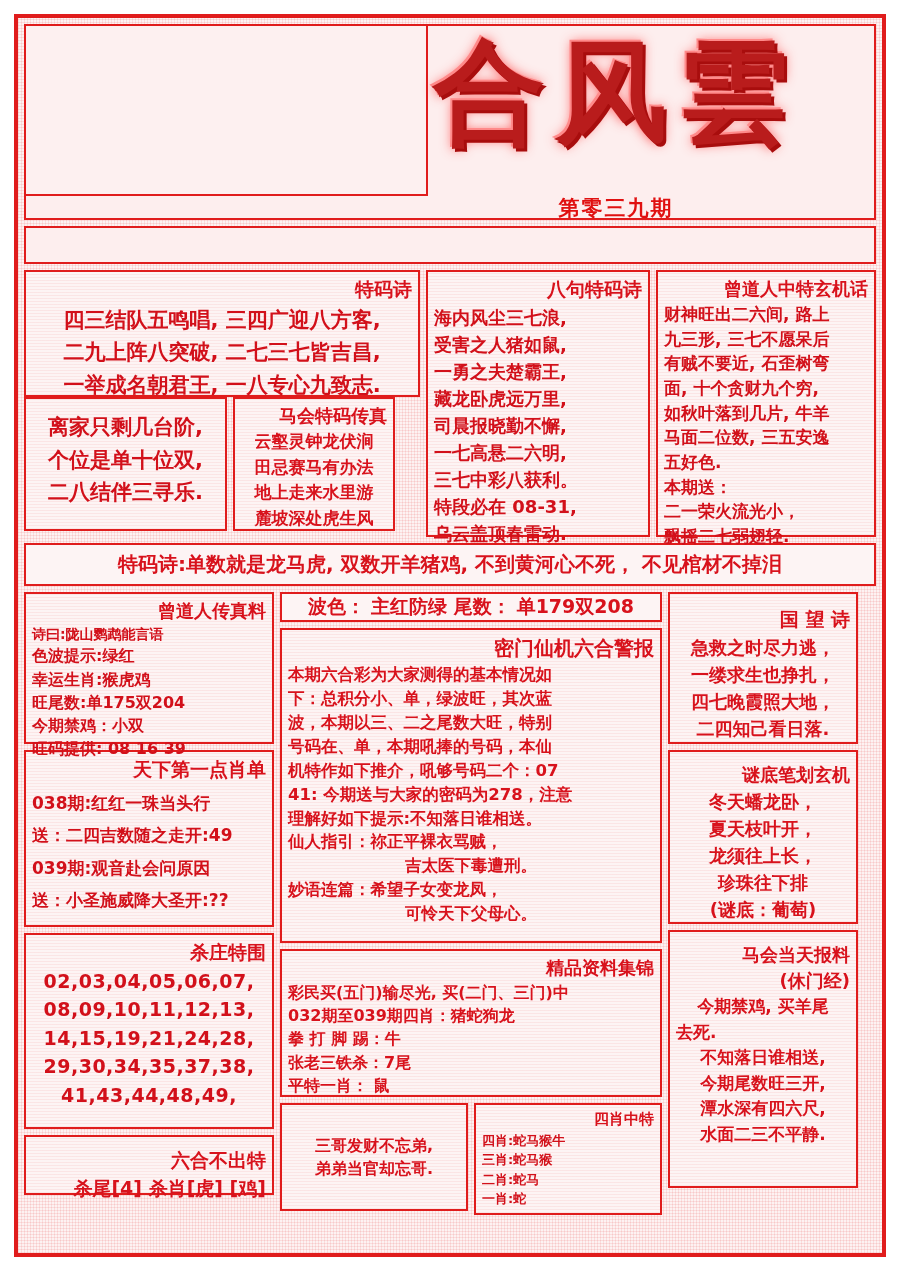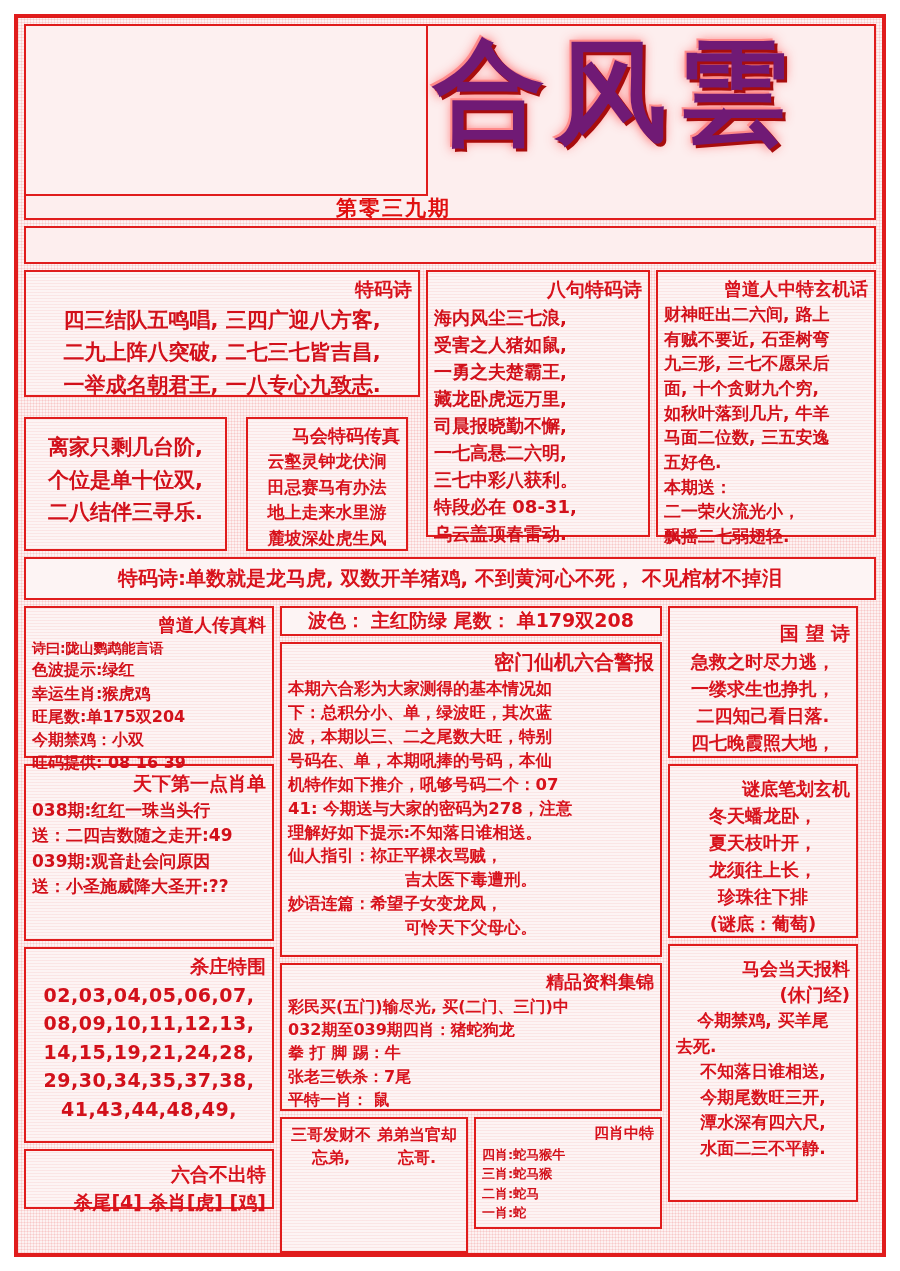--- a/index.html
+++ b/index.html
@@ -44,32 +44,32 @@
   }
   .title-big{
     position:absolute;
     left:330px;top:8px;
     width:520px;
     text-align:center;
     font-size:112px;
     line-height:1.05;
     font-weight:bold;
     letter-spacing:10px;
-    color:#701a75;
+    color:#b91c1c;
     text-shadow:
        3px 3px 0 #a80d0d,
       -2px -2px 0 #ff8a8a,
        0 0 12px rgba(255,60,60,.8);
     font-family:"DejaVu Sans","Liberation Sans",sans-serif;
   }
   .title-sub{
     position:absolute;
-    left:310px;top:168px;
+    left:330px;top:168px;
     width:520px;
-    text-align:left;
+    text-align:center;
     font-size:21px;
     font-weight:bold;
     color:#e01010;
     letter-spacing:2px;
   }
   .strip{
     margin-top:6px;
     height:34px;
     border:2px solid #e01c1c;
     background:#fdeeee;
@@ -98,21 +98,21 @@
     font-weight:bold;
   }
   .ln.sm{font-size:15px;line-height:1.45;font-weight:bold;}
   .center{text-align:center;}
   .c-mid{width:226px;}
   .c-right{width:222px;}
   .poem-line{font-size:21px;line-height:1.55;text-align:center;font-weight:bold;}
   .mid-line{font-size:18px;line-height:1.5;font-weight:bold;}
   .right-line{font-size:17px;line-height:1.45;font-weight:bold;}
   
-  .left-split{display:flex;gap:19px;margin-top:20px;}
+  .left-split{display:flex;gap:6px;margin-top:0;}
   .ls-a{width:203px;}
   .ls-b{width:162px;}
   
   .band{
     margin-top:6px;
     border:2px solid #e01c1c;
     background:#fdf4f4;
     padding:6px 8px;
     font-size:20px;font-weight:bold;text-align:center;
     color:#d8121c;
@@ -134,21 +134,21 @@
   .wide-band{
     margin-top:0;
     border:2px solid #e01c1c;
     background:#fdf4f4;
     padding:4px 8px;
     font-size:19px;font-weight:bold;color:#d8121c;
     box-sizing:border-box;
   }
   .kv{font-size:14px;line-height:1.45;font-weight:bold;}
   .num-list{font-size:19px;line-height:1.5;text-align:center;font-weight:bold;letter-spacing:.5px;}
-  .small-note{font-size:14.5px;line-height:1.5;font-weight:bold;}
+  .small-note{font-size:14.5px;line-height:1.5;font-weight:bold;margin-top:7px;}
   .dual{display:flex;gap:6px;}
   .four-list{font-size:13px;line-height:1.5;font-weight:bold;}
 </style>
 </head>
 <body>
 
 <div class="page">
 <div class="outer">
 
   <div class="header">
@@ -193,22 +193,22 @@
       <div class="mid-line">司晨报晓勤不懈,</div>
       <div class="mid-line">一七高悬二六明,</div>
       <div class="mid-line">三七中彩八获利。</div>
       <div class="mid-line">特段必在 08-31,</div>
       <div class="mid-line">乌云盖顶春雷动.</div>
     </div>
 
     <div class="cell c-right" style="height:267px;">
       <div class="ttl" style="font-size:18px;">曾道人中特玄机话</div>
       <div class="right-line">财神旺出二六间, 路上</div>
+      <div class="right-line">九三形, 三七不愿呆后</div>
       <div class="right-line">有贼不要近, 石歪树弯</div>
-      <div class="right-line">九三形, 三七不愿呆后</div>
       <div class="right-line">面, 十个贪财九个穷,</div>
       <div class="right-line">如秋叶落到几片, 牛羊</div>
       <div class="right-line">马面二位数, 三五安逸</div>
       <div class="right-line">五好色.</div>
       <div class="right-line">本期送：</div>
       <div class="right-line">二一荣火流光小，</div>
       <div class="right-line">飘摇二七弱翅轻.</div>
     </div>
   </div>
 
@@ -281,41 +281,41 @@
       <div class="blk" style="height:148px;">
         <div class="ttl" style="font-size:18px;">精品资料集锦</div>
         <div class="ln sm" style="font-size:16px;">彩民买(五门)输尽光, 买(二门、三门)中</div>
         <div class="ln sm" style="font-size:16px;">032期至039期四肖：猪蛇狗龙</div>
         <div class="ln sm" style="font-size:16px;">拳 打 脚 踢：牛</div>
         <div class="ln sm" style="font-size:16px;">张老三铁杀：7尾</div>
         <div class="ln sm" style="font-size:16px;">平特一肖： 鼠</div>
       </div>
 
       <div class="dual">
-        <div class="blk" style="width:188px;height:136px;display:flex;flex-direction:row;justify-content:center;">
+        <div class="blk" style="width:188px;height:108px;display:flex;flex-direction:column;justify-content:center;">
           <div class="ln sm center" style="font-size:16px;">三哥发财不忘弟,</div>
           <div class="ln sm center" style="font-size:16px;">弟弟当官却忘哥.</div>
         </div>
         <div class="blk" style="width:188px;height:112px;">
           <div class="ttl" style="font-size:15px;">四肖中特</div>
           <div class="four-list">四肖:蛇马猴牛</div>
           <div class="four-list">三肖:蛇马猴</div>
           <div class="four-list">二肖:蛇马</div>
           <div class="four-list">一肖:蛇</div>
         </div>
       </div>
     </div>
 
     <div class="col-c">
       <div class="blk" style="height:152px;padding-top:12px;">
         <div class="ttl">国  望  诗</div>
         <div class="ln center" style="font-size:18px;">急救之时尽力逃，</div>
         <div class="ln center" style="font-size:18px;">一缕求生也挣扎，</div>
+        <div class="ln center" style="font-size:18px;">四七晚霞照大地，</div>
         <div class="ln center" style="font-size:18px;">二四知己看日落.</div>
-        <div class="ln center" style="font-size:18px;">四七晚霞照大地，</div>
       </div>
 
       <div class="blk" style="height:174px;padding-top:10px;">
         <div class="ttl" style="font-size:18px;">谜底笔划玄机</div>
         <div class="ln center" style="font-size:18px;">冬天蟠龙卧，</div>
         <div class="ln center" style="font-size:18px;">夏天枝叶开，</div>
         <div class="ln center" style="font-size:18px;">龙须往上长，</div>
         <div class="ln center" style="font-size:18px;">珍珠往下排</div>
         <div class="ln center" style="font-size:18px;">(谜底：葡萄)</div>
       </div>

